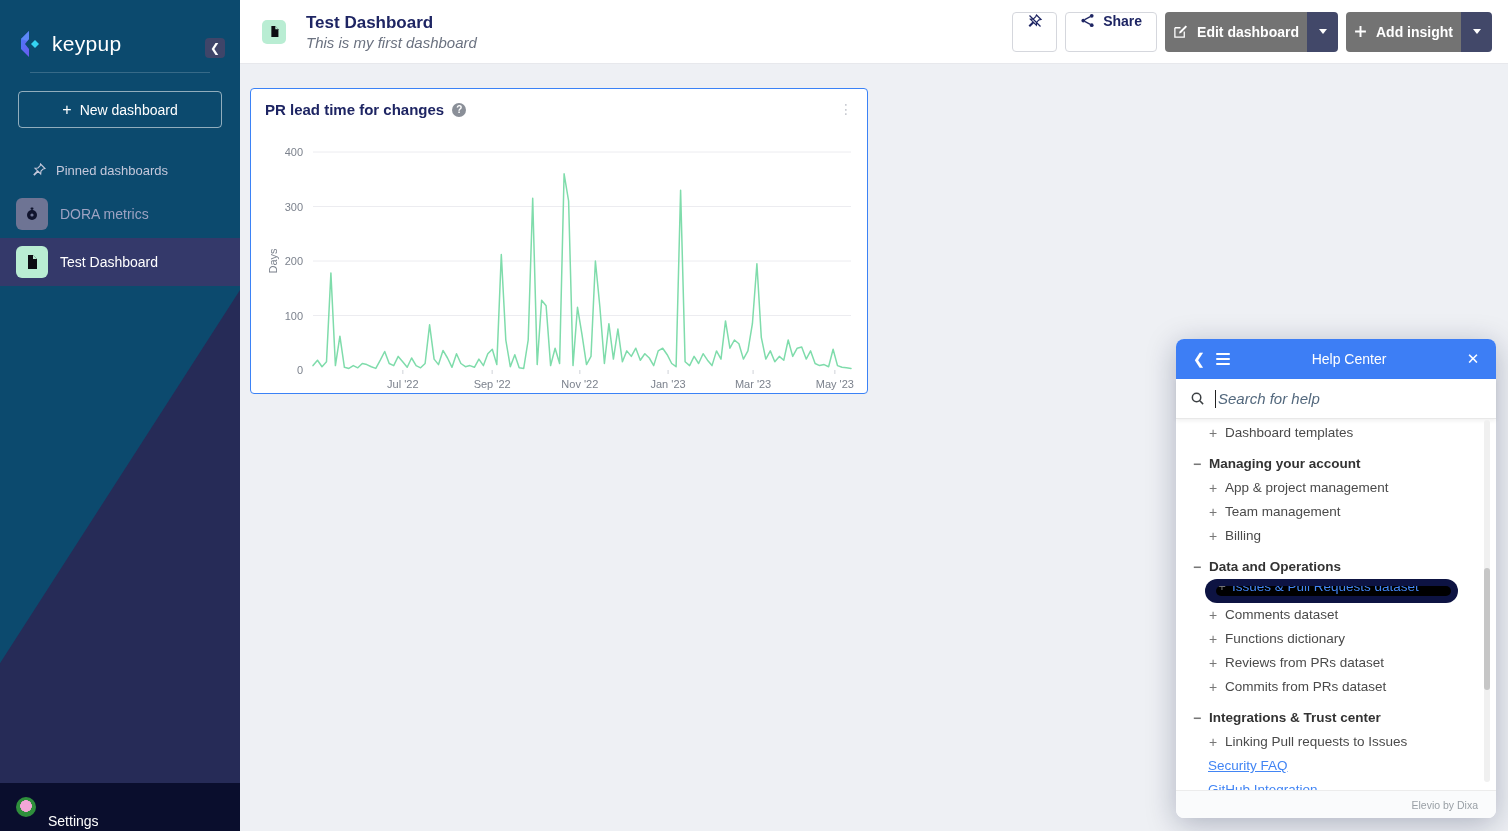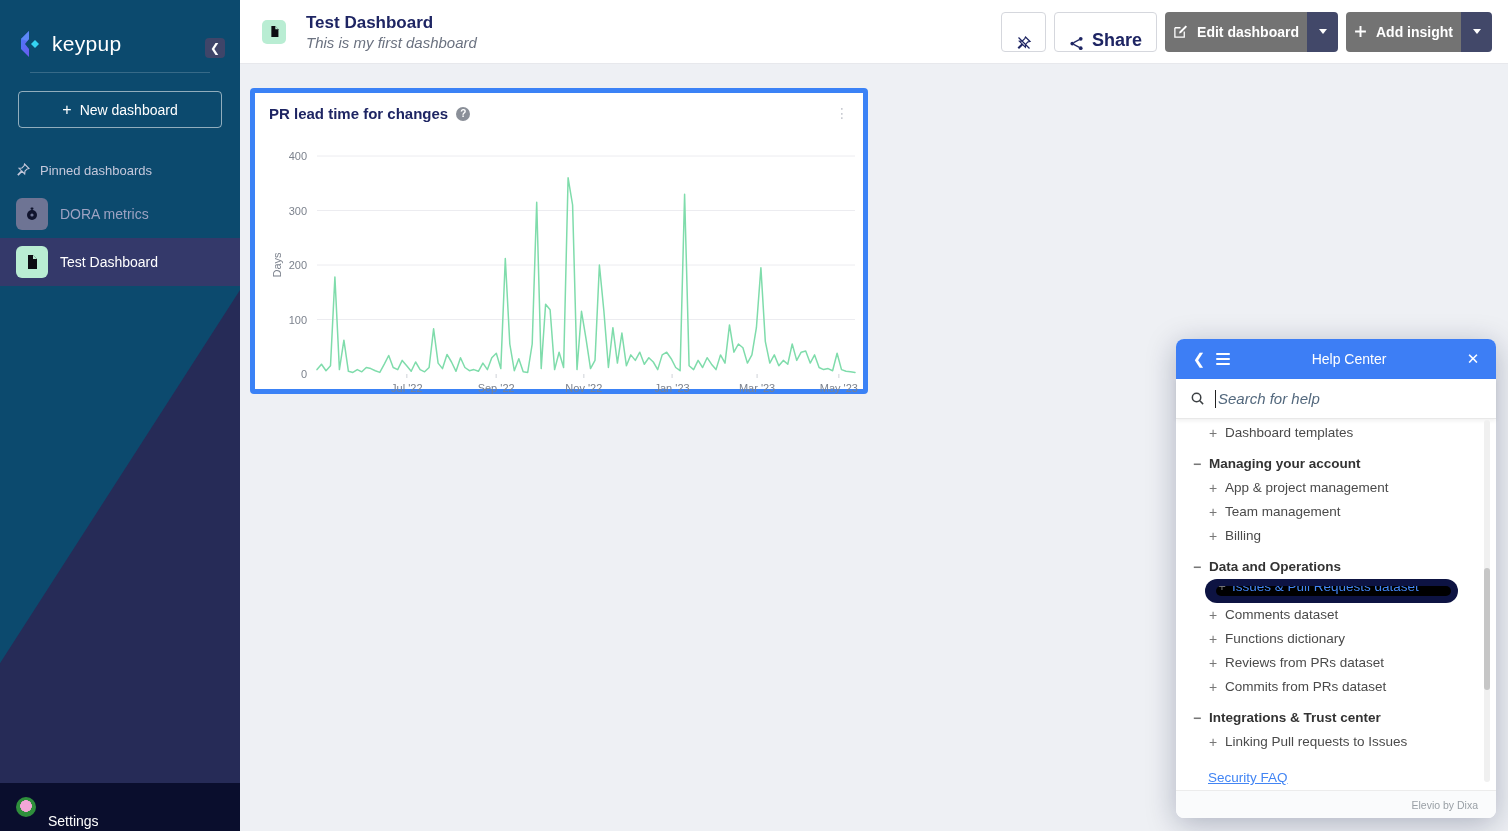--- a/index.html
+++ b/index.html
@@ -17,21 +17,21 @@
   .logo-mark { width:28px; height:28px; margin-right:8px; }
   .logo-text { font-size:21px; font-weight:500; letter-spacing:.3px; color:#fff; }
   .collapse-btn { position:absolute; right:15px; top:38px; width:20px; height:20px;
     background:#3f4569; border-radius:4px; display:flex; align-items:center; justify-content:center;
     color:#fff; font-size:12px; cursor:pointer; }
   .sb-divider { height:1px; background:rgba(255,255,255,.18); margin:14px 30px 0 30px; }
   .new-dash-btn { margin:18px 18px 0 18px; height:37px; border:1px solid rgba(255,255,255,.55);
     border-radius:4px; display:flex; align-items:center; justify-content:center;
     color:#fff; font-size:14px; font-weight:500; cursor:pointer; }
   .new-dash-btn .plus { margin-right:8px; font-size:16px; font-weight:400; }
-  .sb-section { display:flex; align-items:center; padding:0 16px; height:40px;
+  .sb-section { display:flex; align-items:center; padding:0 32px; height:40px;
     margin-top:22px; color:#c5c8db; font-size:13px; }
   .sb-section svg { margin-right:10px; }
   .sb-item { display:flex; align-items:center; height:48px; padding:0 16px; cursor:pointer; }
   .sb-item.selected { background:#34396a; }
   .sb-item .tile { width:32px; height:32px; border-radius:6px; display:flex;
     align-items:center; justify-content:center; margin-right:12px; }
   .tile-dora { background:#6e7494; }
   .tile-mint { background:#b9edd3; }
   .sb-item-label { font-size:14px; }
   .sb-item.dim .sb-item-label { color:#9da2c2; }
@@ -50,38 +50,38 @@
   
   .main { position:absolute; left:240px; top:0; right:0; height:831px; }
   .main-header { height:64px; background:#fff; border-bottom:1px solid #e7e8ec;
     display:flex; align-items:center; padding:0 16px 0 22px; }
   .title-tile { width:24px; height:24px; border-radius:5px; background:#b9edd3;
     display:flex; align-items:center; justify-content:center; margin-right:20px; }
   .page-title { font-size:17px; font-weight:700; color:#1e2563; line-height:1.3; }
   .page-subtitle { font-size:15px; color:#6b7280;font-style:italic; }
   .header-actions { margin-left:auto; display:flex; align-items:center; gap:8px; }
   .btn-outline { height:40px; background:#fff; border:1px solid #d5d7dd; border-radius:4px;
-    display:flex; align-items:flex-end; justify-content:center; padding:0 14px; cursor:pointer;
-    color:#1e2563; font-size:18px; font-weight:600; }
+    display:flex; align-items:flex-start; justify-content:center; padding:0 14px; cursor:pointer;
+    color:#1e2563; font-size:14px; font-weight:600; }
   .btn-outline.icon-only { width:45px; padding:0; }
   .btn-outline svg { flex:0 0 auto; }
   .btn-outline .lbl { margin-left:8px; }
   .btn-group { display:flex; height:40px; border-radius:4px; overflow:hidden; cursor:pointer; }
   .btn-dark { background:#737373; color:#fff; display:flex; align-items:center;
     padding:0 8px; font-size:14px; font-weight:600; }
   .btn-dark svg { margin-right:9px; }
   .btn-caret { width:31px; background:#424869; display:flex; align-items:center;
     justify-content:center; color:#fff; }
   .caret { width:0; height:0; border-left:4px solid transparent; border-right:4px solid transparent;
     border-top:5px solid #fff; }
 
   
   .content { position:absolute; top:65px; left:0; right:0; bottom:0; background:#eef0f4; }
   .chart-card { position:absolute; left:10px; top:23px; width:618px; height:306px;
-    background:#fff; border:5px solid #3b82f6; border-radius:4px; }
+    background:#fff; border:1px solid #3b82f6; border-radius:4px; }
   .card-head { display:flex; align-items:center; padding:12px 14px 0 14px; }
   .card-title { font-size:15px; font-weight:700; color:#1e2563; }
   .help-badge { width:14px; height:14px; border-radius:50%; background:#8a8f98; color:#fff;
     font-size:10px; font-weight:700; display:flex; align-items:center; justify-content:center;
     margin-left:8px; cursor:pointer; }
   .card-menu { margin-left:auto; color:#c5c8cf; font-size:14px; letter-spacing:0;
     line-height:5px; width:14px; text-align:center; cursor:pointer; }
   .card-menu span { display:block; height:5px; }
 
   
@@ -101,21 +101,21 @@
   .hp-search input { border:none; outline:none; flex:1; font-style:italic; font-size:15px;
     color:#53687d; font-family:"Liberation Sans",sans-serif; background:transparent; }
   .hp-search input::placeholder { color:#53687d; opacity:1; }
   .hp-list { position:absolute; top:80px; left:0; right:0; bottom:28px; overflow:hidden;
     padding-top:2px; }
   .hp-row { height:24px; line-height:24px; font-size:13.5px; color:#4a4a4a;
     display:flex; align-items:center; cursor:pointer; white-space:nowrap; }
   .hp-row .tog { width:16px; color:#777; font-size:14px; text-align:left; flex:0 0 16px; }
   .hp-row.section { padding-left:17px; font-weight:700; color:#333; margin-top:7px; }
   .hp-row.plus { padding-left:33px; }
-  .hp-row.link { padding-left:32px; color:#4285f4;margin-top:12px; }
+  .hp-row.link { padding-left:32px; color:#4285f4; }
   .hp-row.link.u .hl-label { text-decoration:underline; }
   .hp-pill { position:relative; margin:0 38px 0 29px; height:24px; width:253px;
     background:#0d1342; border-radius:12px; cursor:pointer; }
   .hp-pill .stripe { position:absolute; left:11px; right:7px; top:7px; height:10px;
     background:#000000; border-radius:5px; overflow:hidden; }
   .hp-pill .stripe .ptxt { position:absolute; top:-7px; left:2px; color:#4285f4;
     font-size:13.5px; white-space:nowrap; }
   .hp-pill .stripe .ptog { color:#777; margin-right:6px; }
   .hp-scrollbar { position:absolute; right:6px; top:81px; width:6px; height:362px;
     background:#f0f0f0; border-radius:3px; z-index:4; }

